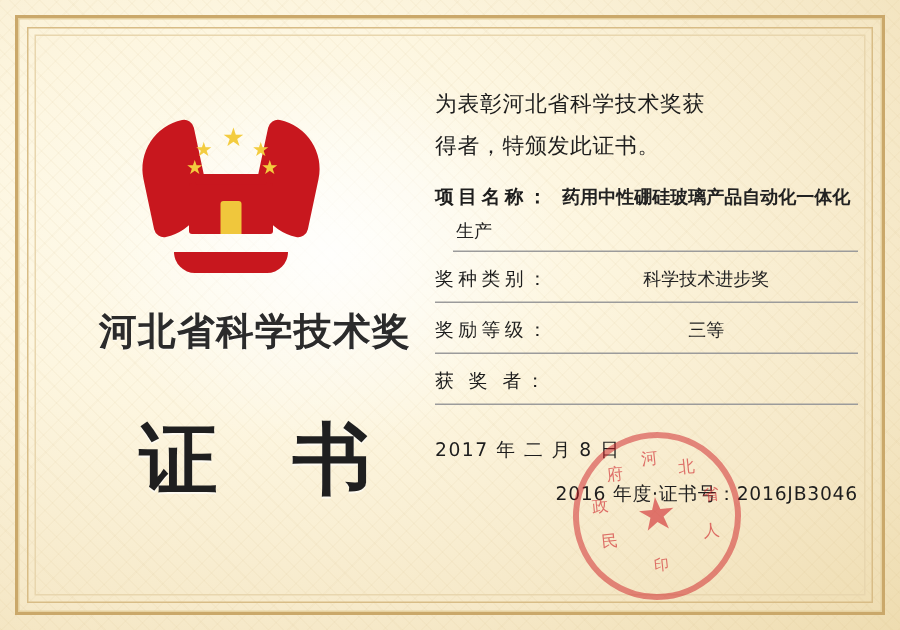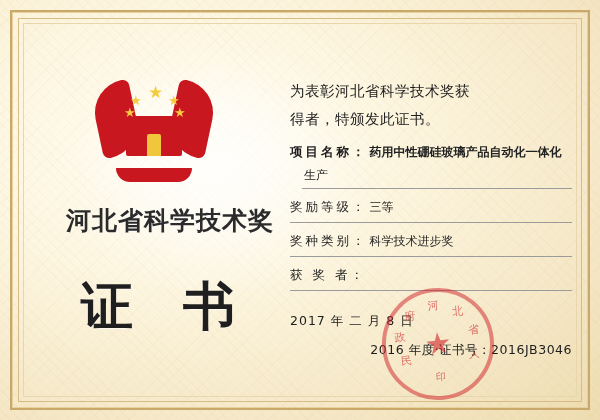--- a/index.html
+++ b/index.html
@@ -119,36 +119,36 @@
     text-align: center;
     font-family: "DejaVu Sans", "Liberation Sans", sans-serif;
     font-weight: bold;
     font-size: 25px;
     letter-spacing: 1px;
     color: #2b2b2b;
     text-shadow: 0 1px 0 rgba(255,255,255,0.6);
   }
   .cert-word {
     position: absolute;
-    left: 10px; top: 238px;
+    left: 22px; top: 238px;
     width: 236px;
     text-align: center;
     font-family: "DejaVu Sans", "Liberation Sans", sans-serif;
     font-weight: bold;
     font-size: 52px;
     letter-spacing: 16px;
     text-indent: 16px;
     color: #1f1f1f;
     text-shadow: 0 1px 0 rgba(255,255,255,0.6);
   }
 
   
   .right-panel {
     position: absolute;
-    left: 290px; top: 77px;
+    left: 290px; top: 56px;
     width: 282px;
   }
   .preamble {
     font-size: 14.5px;
     line-height: 28px;
     color: #1d1d1d;
     letter-spacing: 0.5px;
     margin-bottom: 10px;
   }
   .preamble .l2 { display: block; }
@@ -170,20 +170,21 @@
     padding-top: 1px;
   }
   .field-value {
     flex: 1 1 auto;
     font-size: 12px;
     color: #222;
     padding-left: 2px;
     padding-top: 1px;
     word-break: break-all;
     line-height: 17px;
+    text-align: center;
   }
   .field.two-line { border-bottom: none; margin-bottom: 0; font-weight: bold; }
   .field-underline-2 {
     border-bottom: 1px solid #9b9b9b;
     padding-bottom: 3px;
     margin-bottom: 9px;
     margin-left: 12px;
     font-size: 12px;
     color: #222;
     min-height: 18px;
@@ -285,27 +286,27 @@
       <span class="l2">得者，特颁发此证书。</span>
     </div>
 
     <div class="field two-line">
       <span class="field-label">项目名称：</span>
       <span class="field-value">药用中性硼硅玻璃产品自动化一体化</span>
     </div>
     <div class="field-underline-2">生产</div>
 
     <div class="field">
+      <span class="field-label">奖种类别：</span>
+      <span class="field-value">科学技术进步奖</span>
+    </div>
+
+    <div class="field">
       <span class="field-label">奖励等级：</span>
       <span class="field-value">三等</span>
-    </div>
-
-    <div class="field">
-      <span class="field-label">奖种类别：</span>
-      <span class="field-value">科学技术进步奖</span>
     </div>
 
     <div class="field">
       <span class="field-label">获 奖 者：</span>
     </div>
 
     <div class="date-line">2017 年 二 月 8 日</div>
     <div class="serial-line">2016 年度·证书号：2016JB3046</div>
   </div>
 

